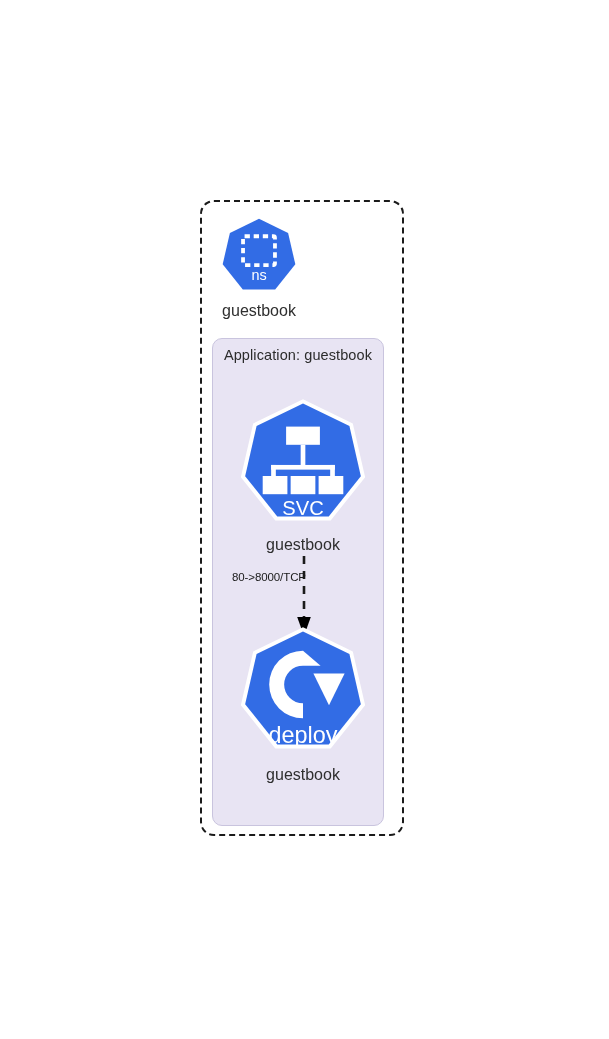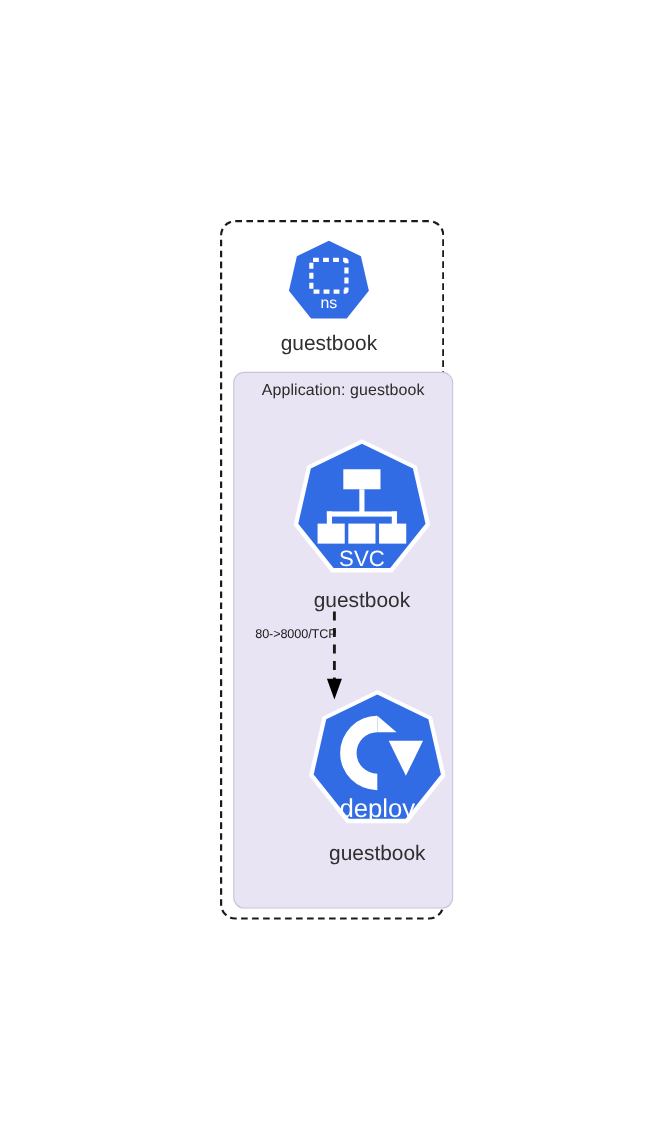--- a/index.html
+++ b/index.html
@@ -35,21 +35,21 @@
     border: 2px dashed #1a1a1a;
     border-radius: 14px;
     background: transparent;
   }
 
   
   .app-panel {
     position: absolute;
     left: 212px;
     top: 338px;
-    width: 200px;
+    width: 172px;
     height: 488px;
     box-sizing: border-box;
     background: #e8e4f3;
     border: 1px solid #c9c4de;
     border-radius: 10px;
   }
 
   .app-panel-title {
     position: absolute;
     left: 0;
@@ -58,45 +58,44 @@
     text-align: center;
     font-size: 14.5px;
     color: #2b2b2b;
     letter-spacing: 0.1px;
     white-space: nowrap;
   }
 
   
   .node {
     position: absolute;
-    margin-left: 40px;
   }
   .node .caption {
     position: absolute;
     left: 50%;
     transform: translateX(-50%);
     white-space: nowrap;
-    font-size: 19px;
+    font-size: 16px;
     color: #2f2f2f;
   }
 
   
   .node-ns {
     left: 221px;
     top: 218px;
     width: 76px;
     height: 76px;
   }
   .node-ns .caption {
     top: 84px;
   }
 
   
   .node-svc {
-    left: 224px;
+    left: 238px;
     top: 398px;
     width: 130px;
     height: 130px;
   }
   .node-svc .caption {
     top: 138px;
   }
 
   
   .node-deploy {

